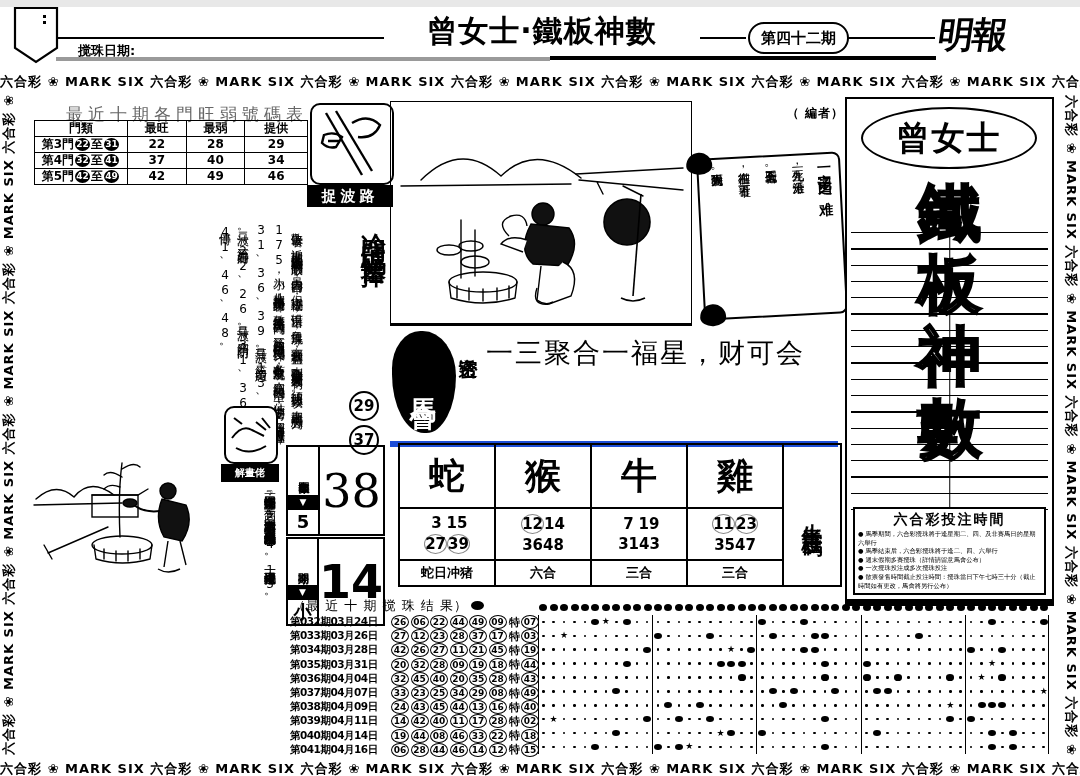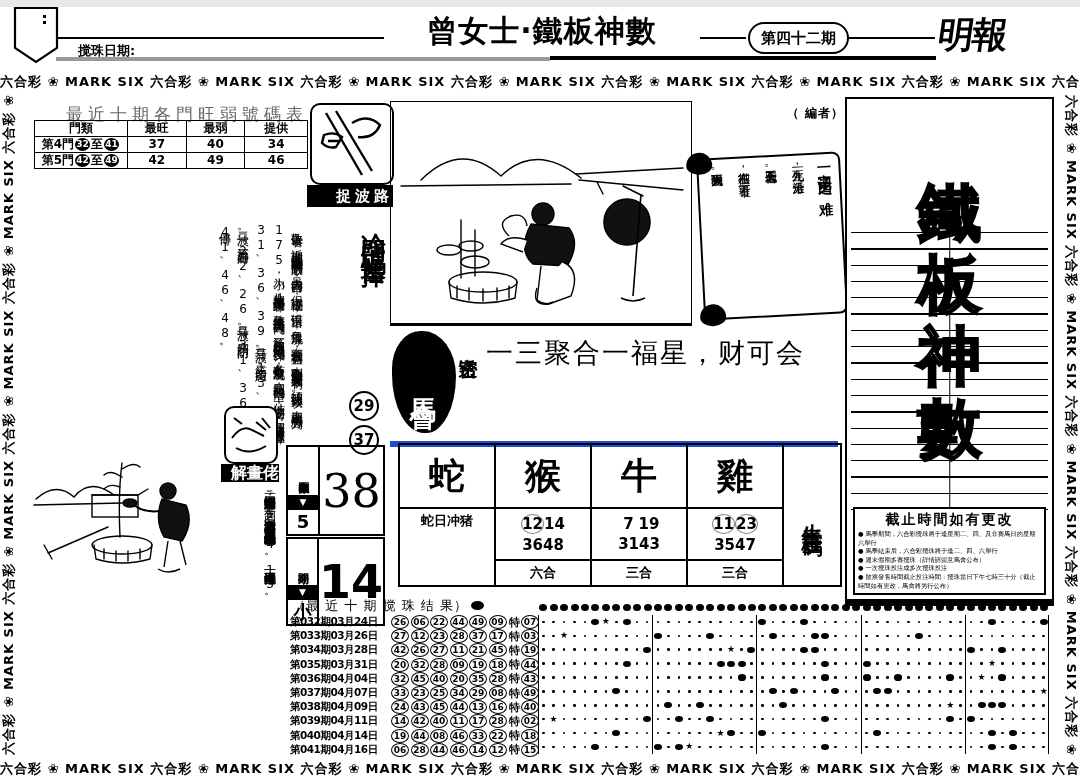--- a/index.html
+++ b/index.html
@@ -23,21 +23,21 @@
   
   .gcap{font-size:17px;letter-spacing:5px;color:#666;text-align:right;white-space:nowrap;}
   table.gate{border-collapse:collapse;width:274px;font-size:12px;font-weight:bold;}
   table.gate td,table.gate th{border:1.6px solid #000;text-align:center;padding:0;height:15px;line-height:15px;white-space:nowrap;}
   .circ{display:inline-block;min-width:13px;height:13px;line-height:13px;background:#000;color:#fff;
         border-radius:50%;font-size:9px;padding:0 1px;margin:0 1px;vertical-align:1px;}
   
   .notice{font-size:12px;line-height:18px;letter-spacing:1px;}
   .jtext{font-size:12px;line-height:16px;}
   
-  .blabel{background:#000;color:#fff;font-weight:bold;text-align:right;}
+  .blabel{background:#000;color:#fff;font-weight:bold;text-align:center;}
   .icbox{border:2.5px solid #000;border-radius:10px;background:#fff;}
   
   .cold{font-family:"DejaVu Serif",serif;font-size:25px;font-weight:bold;letter-spacing:6px;}
   .coldnum{display:block;width:26px;height:26px;line-height:26px;border:2px solid #000;border-radius:50%;
            text-align:center;font-size:15px;font-weight:bold;margin:4px auto;}
   
   .statbox{border:2.2px solid #000;display:flex;}
   .statL{width:30px;border-right:2px solid #000;display:flex;flex-direction:column;}
   .statlab{flex:1;font-size:11px;font-weight:bold;line-height:14px;padding-top:3px;text-align:center;}
   .statptr{height:15px;background:#000;color:#fff;font-size:9px;text-align:center;line-height:15px;}
@@ -131,20 +131,26 @@
     <thead>
         <tr>
       <th style="width:92px;">門類</th>
       <th style="width:58px;">最旺</th>
       <th style="width:58px;">最弱</th>
       <th style="width:62px;">提供</th>
     </tr>
       </thead>
     <tbody id="gate-rows">
         <tr>
+          <td><span>第3門</span><span class="circ">22</span><span>至</span><span class="circ">31</span></td>
+          <td>22</td>
+          <td>28</td>
+          <td>29</td>
+        </tr>
+        <tr>
           <td><span>第4門</span><span class="circ">32</span><span>至</span><span class="circ">41</span></td>
           <td>37</td>
           <td>40</td>
           <td>34</td>
         </tr>
         <tr>
           <td><span>第5門</span><span class="circ">42</span><span>至</span><span class="circ">49</span></td>
           <td>42</td>
           <td>49</td>
           <td>46</td>
@@ -179,21 +185,21 @@
   </svg>
 
   <svg class="abs icbox" style="left:224px;top:399px;" width="50" height="54" viewBox="0 0 50 54">
     <g fill="none" stroke="#000" stroke-width="2">
       <path d="M6,30 q10,-14 20,-8 l12,6"></path>
       <path d="M10,40 q14,8 30,-2"></path>
       <path d="M30,14 l10,8 M36,10 l8,10"></path>
       <path d="M8,10 l8,6"></path>
     </g>
   </svg>
-  <div class="abs blabel" style="left:221px;top:457px;width:58px;height:18px;font-size:16px;line-height:18px;">解畫佬</div>
+  <div class="abs blabel" style="left:221px;top:457px;width:58px;height:18px;font-size:10px;line-height:18px;">解畫佬</div>
   <div class="abs vrt jtext" style="left:198px;top:480px;width:80px;height:264px;">上期幅寻宝图旁有诗『一字记之曰：「高」』之句，心水清的读者应留意到图，若然把一个人连念水桶四块木板可中埋特别号码14。把一棵树连念一个人可中埋平码13。</div>
 
   <svg class="abs icbox" style="left:310px;top:96px;" width="80" height="78" viewBox="0 0 80 78">
     <g fill="none" stroke="#000" stroke-width="2.4">
       <path d="M14,8 L50,70"></path>
         <path d="M24,6 L60,66"></path>
       <path d="M40,18 q16,-10 28,2 q-6,14 -22,12"></path>
       <path d="M12,30 q10,-4 18,2 l-6,10 q-8,2 -14,-4 z"></path>
       <path d="M16,36 h12"></path>
     </g>
@@ -385,20 +391,24 @@
     <div class="abs seal" style="left:2px;top:4px;width:64px;height:102px;">
       <span class="vrt sealmain">馬會</span>
     </div>
     <div class="abs vrt sealside" style="left:66px;top:16px;height:90px;">透密</div>
     <div class="abs slogan" style="left:96px;top:8px;">一三聚合一福星，财可会</div>
   </div>
 
   <div class="abs ztable" style="left:398px;top:436px;width:440px;height:140px;">
     <div id="zodiac-cells" style="display:contents;"><div class="zcol">
           <div class="zicon">蛇</div>
+          <div class="znums">
+            <div><span>3</span><span>15</span></div>
+            <div><span class="ring">27</span><span class="ring">39</span></div>
+          </div>
           <div class="znote">蛇日冲猪</div>
         </div><div class="zcol">
           <div class="zicon">猴</div>
           <div class="znums">
             <div><span class="ring">12</span><span>14</span></div>
             <div><span>36</span><span>48</span></div>
           </div>
           <div class="znote">六合</div>
         </div><div class="zcol">
           <div class="zicon">牛</div>
@@ -2056,28 +2066,31 @@
         </div>
         <div class="gcell sec">
           <span class="dot"></span>
         </div>
       </div>
     </div>
 
   <div class="abs rpanel" style="left:845px;top:90px;width:205px;height:500px;">
     <div class="rp-lines"></div>
     <div class="abs" style="left:50%;top:120px;width:1.5px;height:300px;background:#000;transform:translateX(-50%);"></div>
+    <div class="abs nameoval" style="left:14px;top:8px;width:172px;height:58px;line-height:58px;">
+      <span class="namechar">曾女士</span>
+    </div>
     <div id="big-chars" class="abs" style="left:0;top:78px;width:100%;">
         <div class="bigchar">鐵</div>
         <div class="bigchar">板</div>
         <div class="bigchar">神</div>
         <div class="bigchar">數</div>
       </div>
     <div class="abs betbox" style="left:6px;top:408px;width:189px;height:84px;">
-      <div class="bettitle">截止時間如有更改</div>
+      <div class="bettitle">六合彩投注時間</div>
       <ul id="bullets">
           <li>● 馬季期間，六合彩攪珠將于逢星期二、四、及非賽馬日的星期六舉行</li>
           <li>● 馬季結束后，六合彩攪珠將于逢二、四、六舉行</li>
           <li>● 週末假期多賽攪珠（詳情請留意馬會公布）</li>
           <li>● 一次攪珠投注成多次攪珠投注</li>
           <li>● 散票發售時間截止投注時間：攪珠當日下午七時三十分（截止時間如有更改，馬會將另行公布）</li>
         </ul>
     </div>
   </div>
 

